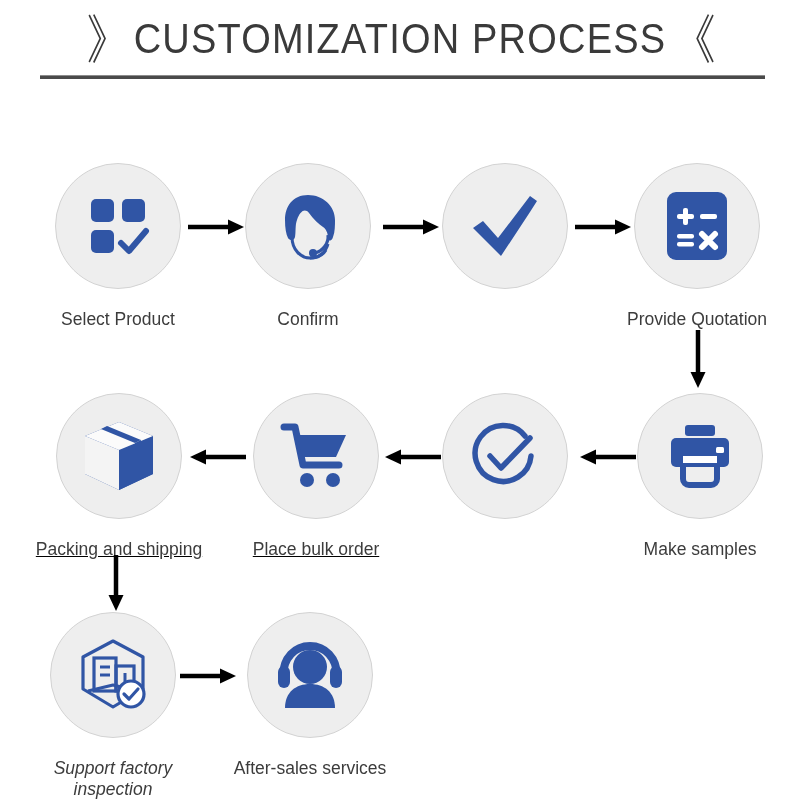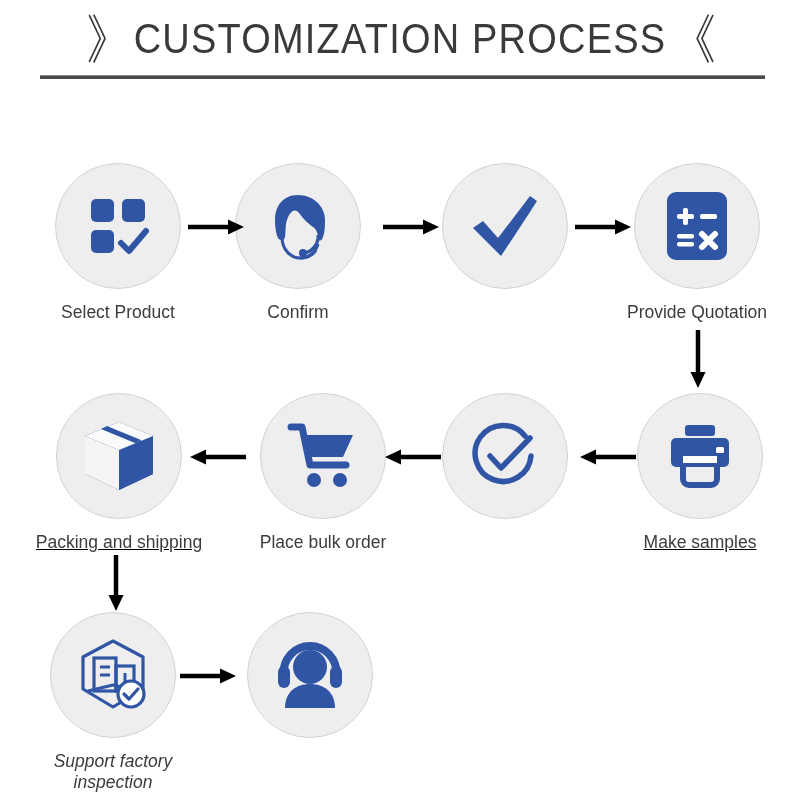--- a/index.html
+++ b/index.html
@@ -74,21 +74,21 @@
     background: #eeeeee;
     border: 1px solid #d3d3d3;
     margin: 0 auto;
     display: flex;
     align-items: center;
     justify-content: center;
     box-sizing: border-box;
   }
   .circle svg { display: block; }
   .node-label {
-    margin-top: 13px;
+    margin-top: 20px;
     font-size: 17.5px;
     color: #3c3c3c;
     line-height: 1.22;
     font-family: "Liberation Sans", sans-serif;
     white-space: pre-line;
   }
 
   
   .arrow {
     position: absolute;
@@ -114,21 +114,21 @@
         <rect x="6" y="6" width="23" height="23" rx="5" fill="#3055a5"></rect>
         <rect x="37" y="6" width="23" height="23" rx="5" fill="#3055a5"></rect>
         <rect x="6" y="37" width="23" height="23" rx="5" fill="#3055a5"></rect>
         <path d="M36 50 L44 58 L61 38" fill="none" stroke="#3055a5" stroke-width="6" stroke-linecap="round" stroke-linejoin="round"></path>
       </svg>
     </span>
   </div>
   <div class="node-label">Select Product</div>
 </div>
 
-<div class="node" style="left:203px; top:163px;">
+<div class="node" style="left:213px; top:163px;">
   <div class="circle">
     <span>
       <svg width="74" height="74" viewBox="0 0 74 74">
         <path d="M37 6 C22 6 14 17 14 31 C14 39 15 45 17 49 C19 52 23 52 24 48 C25 43 24 36 26 31 C29 22 34 19 38 24 C42 30 48 35 52 38 C55 40 57 44 57 49 C58 53 61 52 62 48 C64 43 64 36 64 31 C64 17 52 6 37 6 Z" fill="#3055a5"></path>
         <path d="M21 48 C21 61 30 69 39 69 C48 69 55 63 57 55" fill="none" stroke="#3055a5" stroke-width="3"></path>
         <path d="M39 69 C47 69 52 66 55 61" fill="none" stroke="#3055a5" stroke-width="3"></path>
         <path d="M57 46 C58 54 52 62 44 64" fill="none" stroke="#3055a5" stroke-width="3.2"></path>
         <circle cx="42" cy="64" r="4" fill="#3055a5"></circle>
       </svg>
     </span>
@@ -158,21 +158,21 @@
           <rect x="12" y="44" width="17" height="4.5" rx="2"></rect>
           <rect x="12" y="52" width="17" height="4.5" rx="2"></rect>
         </g>
         <path d="M37 44 L50 57 M50 44 L37 57" stroke="#ffffff" stroke-width="6" stroke-linecap="round"></path>
       </svg>
     </span>
   </div>
   <div class="node-label">Provide Quotation</div>
 </div>
 
-<div class="node" style="left:605px; top:393px;text-decoration:underline;">
+<div class="node" style="left:605px; top:393px;">
   <div class="circle">
     <span>
       <svg width="72" height="66" viewBox="0 0 72 66">
         <rect x="21" y="2" width="30" height="11" rx="3" fill="#3055a5"></rect>
         <rect x="7" y="15" width="58" height="29" rx="5" fill="#3055a5"></rect>
         <rect x="52" y="24" width="8" height="6" rx="1.5" fill="#ffffff"></rect>
         <path d="M19 36 L19 56 a6 6 0 0 0 6 6 L47 62 a6 6 0 0 0 6 -6 L53 36" fill="none" stroke="#3055a5" stroke-width="6" stroke-linejoin="round"></path>
         <rect x="19" y="33" width="34" height="7" fill="#ffffff"></rect>
       </svg>
     </span>
@@ -184,21 +184,21 @@
   <div class="circle">
     <span>
       <svg width="76" height="76" viewBox="0 0 76 76">
         <path d="M58 18 A28 28 0 1 0 64 38" fill="none" stroke="#3055a5" stroke-width="5.5" stroke-linecap="round"></path>
         <path d="M23 38 L34 50 L63 20" fill="none" stroke="#3055a5" stroke-width="5.5" stroke-linecap="round" stroke-linejoin="round"></path>
       </svg>
     </span>
   </div>
 </div>
 
-<div class="node" style="left:228px; top:393px;">
+<div class="node" style="left:221px; top:393px;text-decoration:underline;">
   <div class="circle">
     <span>
       <svg width="72" height="70" viewBox="0 0 72 70">
         <path d="M4 6 L15 6 L23 44 L59 44" fill="none" stroke="#3055a5" stroke-width="7" stroke-linecap="round" stroke-linejoin="round"></path>
         <path d="M17 14 L66 14 L56 36 L22 36 Z" fill="#3055a5"></path>
         <circle cx="27" cy="59" r="7" fill="#3055a5"></circle>
         <circle cx="53" cy="59" r="7" fill="#3055a5"></circle>
       </svg>
     </span>
   </div>
@@ -245,20 +245,21 @@
     <span>
       <svg width="74" height="70" viewBox="0 0 74 70">
         <path d="M10 36 C10 18 22 6 37 6 C52 6 64 18 64 36" fill="none" stroke="#3055a5" stroke-width="8" stroke-linecap="round"></path>
         <rect x="5" y="26" width="12" height="22" rx="6" fill="#3055a5"></rect>
         <rect x="57" y="26" width="12" height="22" rx="6" fill="#3055a5"></rect>
         <circle cx="37" cy="27" r="17" fill="#3055a5"></circle>
         <path d="M12 68 C12 52 23 44 37 44 C51 44 62 52 62 68 Z" fill="#3055a5"></path>
       </svg>
     </span>
   </div>
+  <div class="node-label">After-sales services</div>
 </div>
 
 <div class="arrow" style="left:188px; top:218px;">
   <svg width="58" height="18" viewBox="0 0 58 18">
     <path d="M0 9 L42 9" stroke="#000" stroke-width="4.5"></path>
     <path d="M40 1.5 L56 9 L40 16.5 Z" fill="#000"></path>
   </svg>
 </div>
 
 <div class="arrow" style="left:383px; top:218px;">

